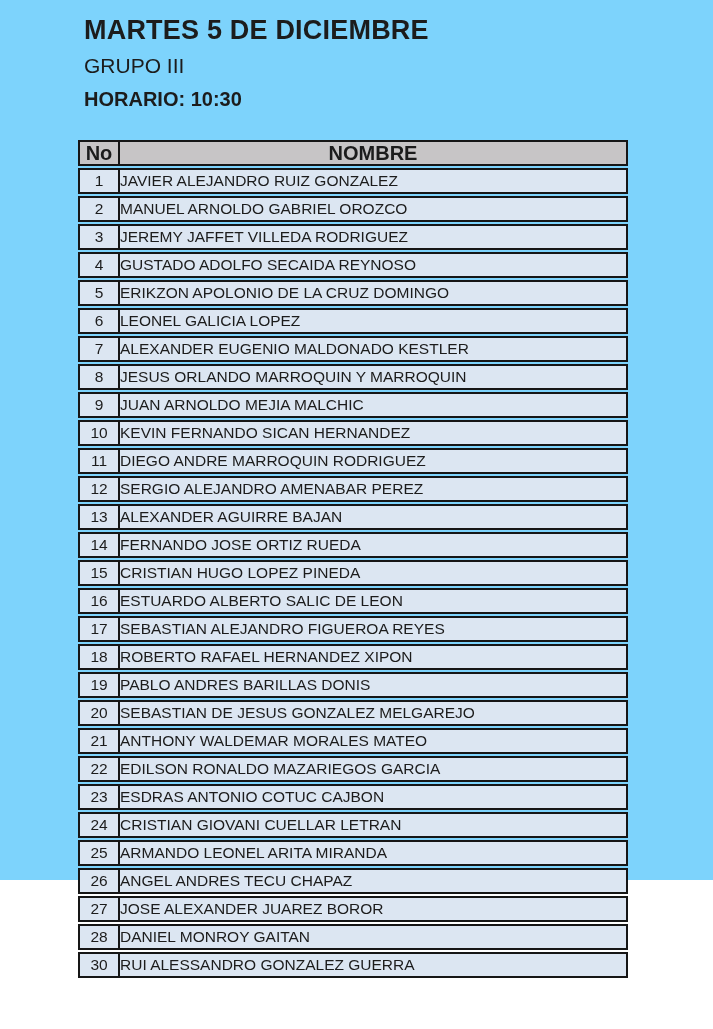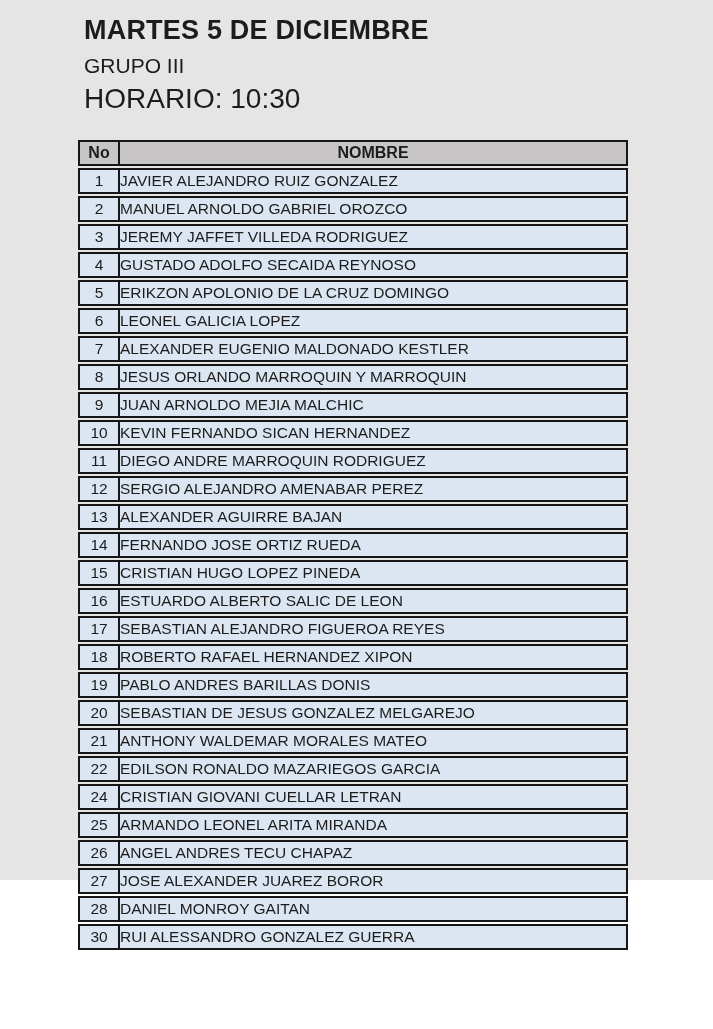--- a/index.html
+++ b/index.html
@@ -9,62 +9,62 @@
     width: 713px;
     height: 1029px;
     font-family: "Liberation Sans", sans-serif;
     color: #1c1c1c;
     overflow: hidden;
   }
   .page {
     position: relative;
     width: 713px;
     height: 880px;
-    background: #e5e5e5;
+    background: #7dd3fc;
   }
   .doc-header {
     padding: 14px 0 0 84px;
   }
   .doc-title {
     font-size: 27px;
     font-weight: bold;
     letter-spacing: 0.2px;
     line-height: 32px;
     margin: 0;
   }
   .doc-subtitle {
     font-size: 21px;
     font-weight: normal;
     line-height: 26px;
     margin: 7px 0 0 0;
   }
   .doc-time {
-    font-size: 28px;
-    font-weight: normal;
+    font-size: 20px;
+    font-weight: bold;
     line-height: 26px;
     margin: 7px 0 0 0;
   }
   table.roster {
     border-collapse: separate;
     border-spacing: 0 2px;
     margin: 26px 0 0 78px;
     table-layout: fixed;
     width: 550px;
   }
   table.roster td, table.roster th {
     border: 2px solid #161616;
     height: 22px;
     line-height: 22px;
     padding: 0;
     overflow: hidden;
     white-space: nowrap;
   }
   table.roster th {
     background: #c7c5c6;
-    font-size: 16px;
+    font-size: 20px;
     font-weight: bold;
     text-align: center;
   }
   table.roster td {
     background: #dce6f2;
     font-size: 15.5px;
     font-weight: normal;
   }
   col.col-no { width: 42px; }
   col.col-name { width: 508px; }
@@ -183,20 +183,24 @@
         </tr>
         <tr>
           <td class="cell-no">21</td>
           <td class="cell-name">ANTHONY WALDEMAR MORALES MATEO</td>
         </tr>
         <tr>
           <td class="cell-no">22</td>
           <td class="cell-name">EDILSON RONALDO MAZARIEGOS GARCIA</td>
         </tr>
         <tr>
+          <td class="cell-no">23</td>
+          <td class="cell-name">ESDRAS ANTONIO COTUC CAJBON</td>
+        </tr>
+        <tr>
           <td class="cell-no">24</td>
           <td class="cell-name">CRISTIAN GIOVANI CUELLAR LETRAN</td>
         </tr>
         <tr>
           <td class="cell-no">25</td>
           <td class="cell-name">ARMANDO LEONEL ARITA MIRANDA</td>
         </tr>
         <tr>
           <td class="cell-no">26</td>
           <td class="cell-name">ANGEL ANDRES TECU CHAPAZ</td>

